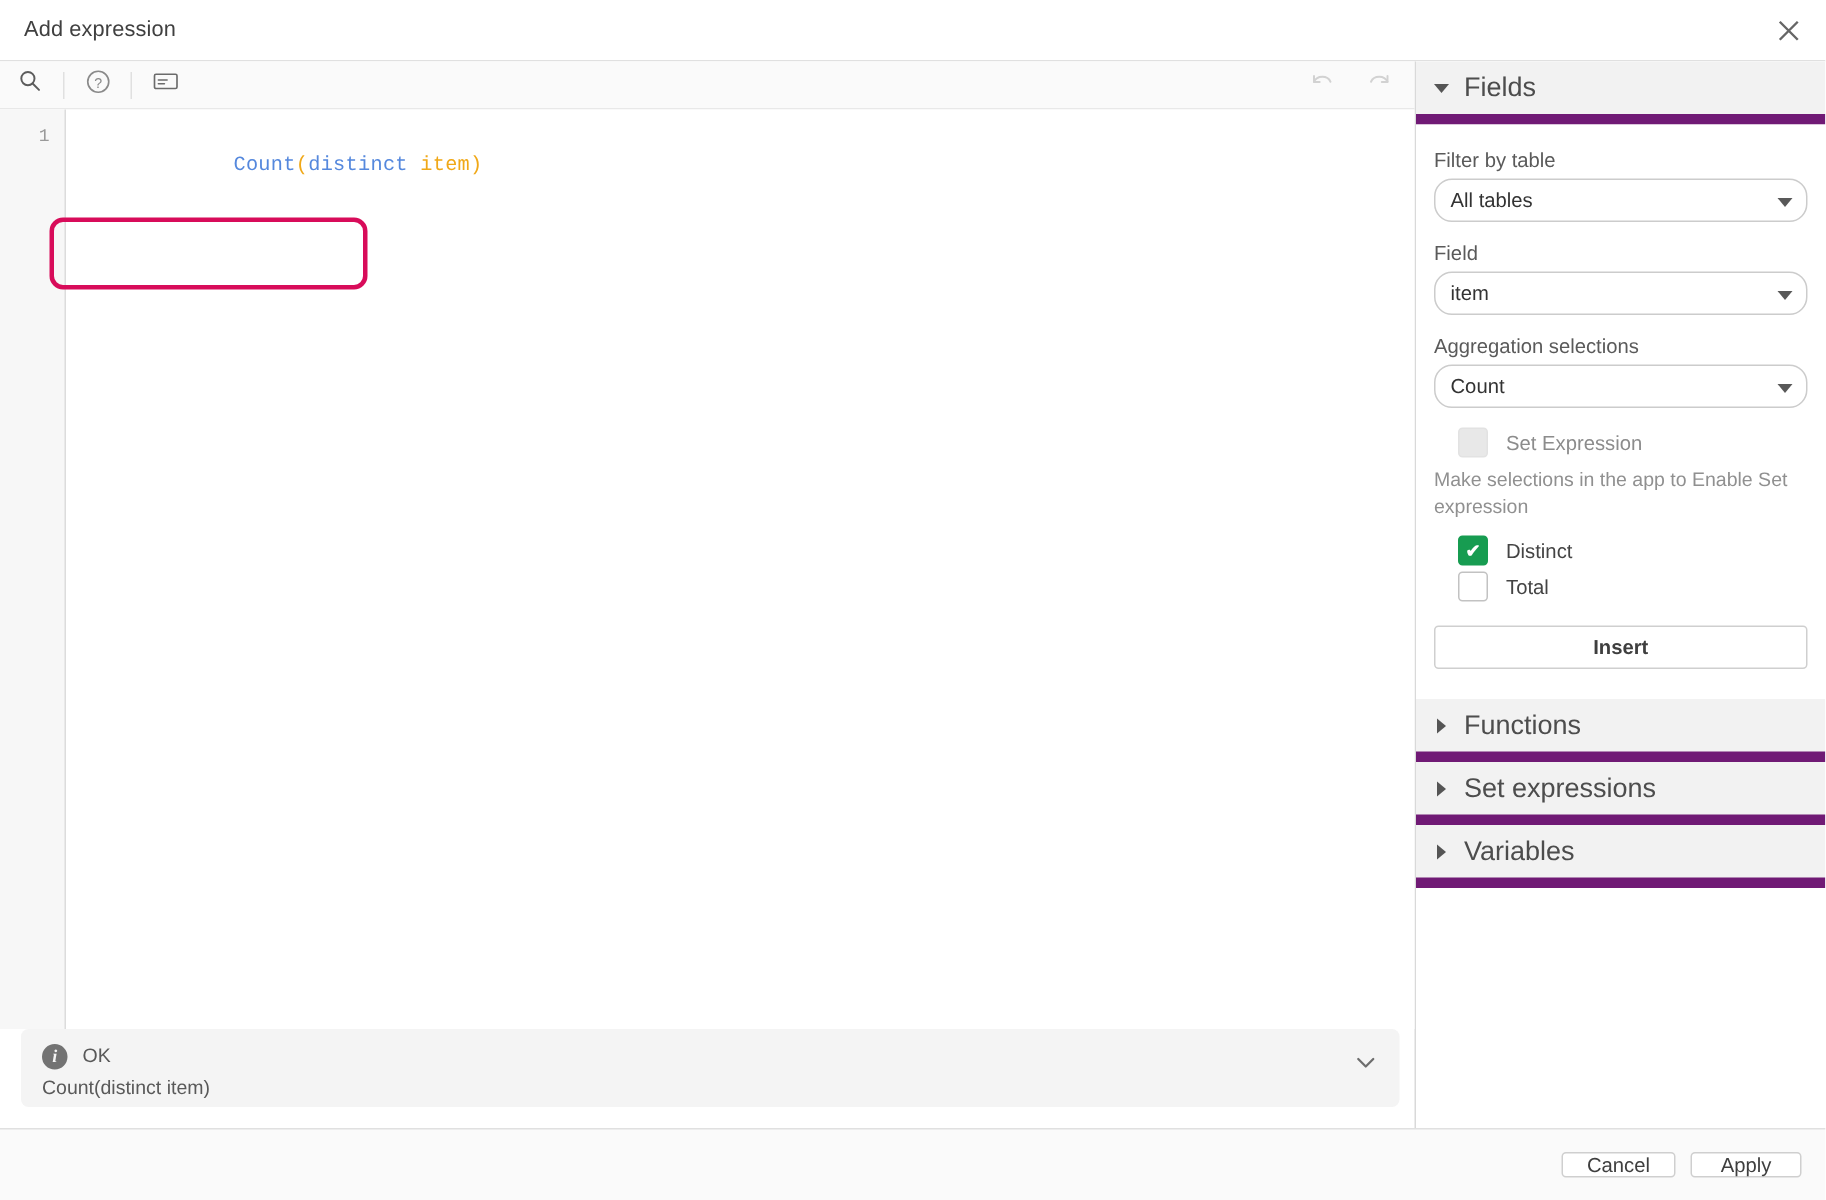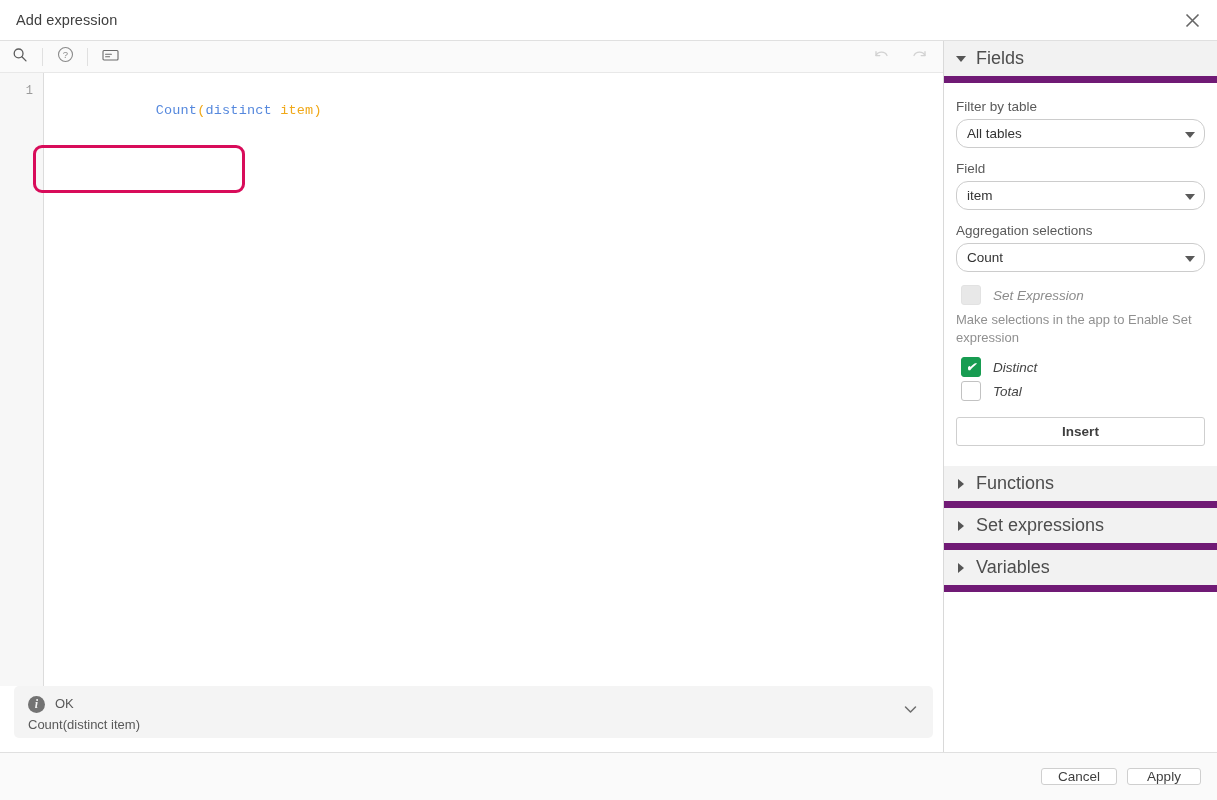--- a/index.html
+++ b/index.html
@@ -266,23 +266,22 @@
     margin-top: -2px;
     width: 0; height: 0;
     border-left: 5px solid transparent;
     border-right: 5px solid transparent;
     border-top: 6px solid #595959;
   }
 
   .chk-row {
     display: flex;
     align-items: center;
-    margin: 4px 0 4px 5px;
-    cursor: pointer;
-    font-style: italic;
+    margin: 4px 0 4px 16px;
+    cursor: pointer;
   }
   .chk {
     width: 20px; height: 20px;
     border-radius: 3px;
     flex: 0 0 auto;
     margin-right: 12px;
     display: flex; align-items: center; justify-content: center;
   }
   .chk.disabled { background: #e8e8e8; border: 1px solid #e2e2e2; }
   .chk.checked  { background: #179c51; border: 1px solid #179c51; }

